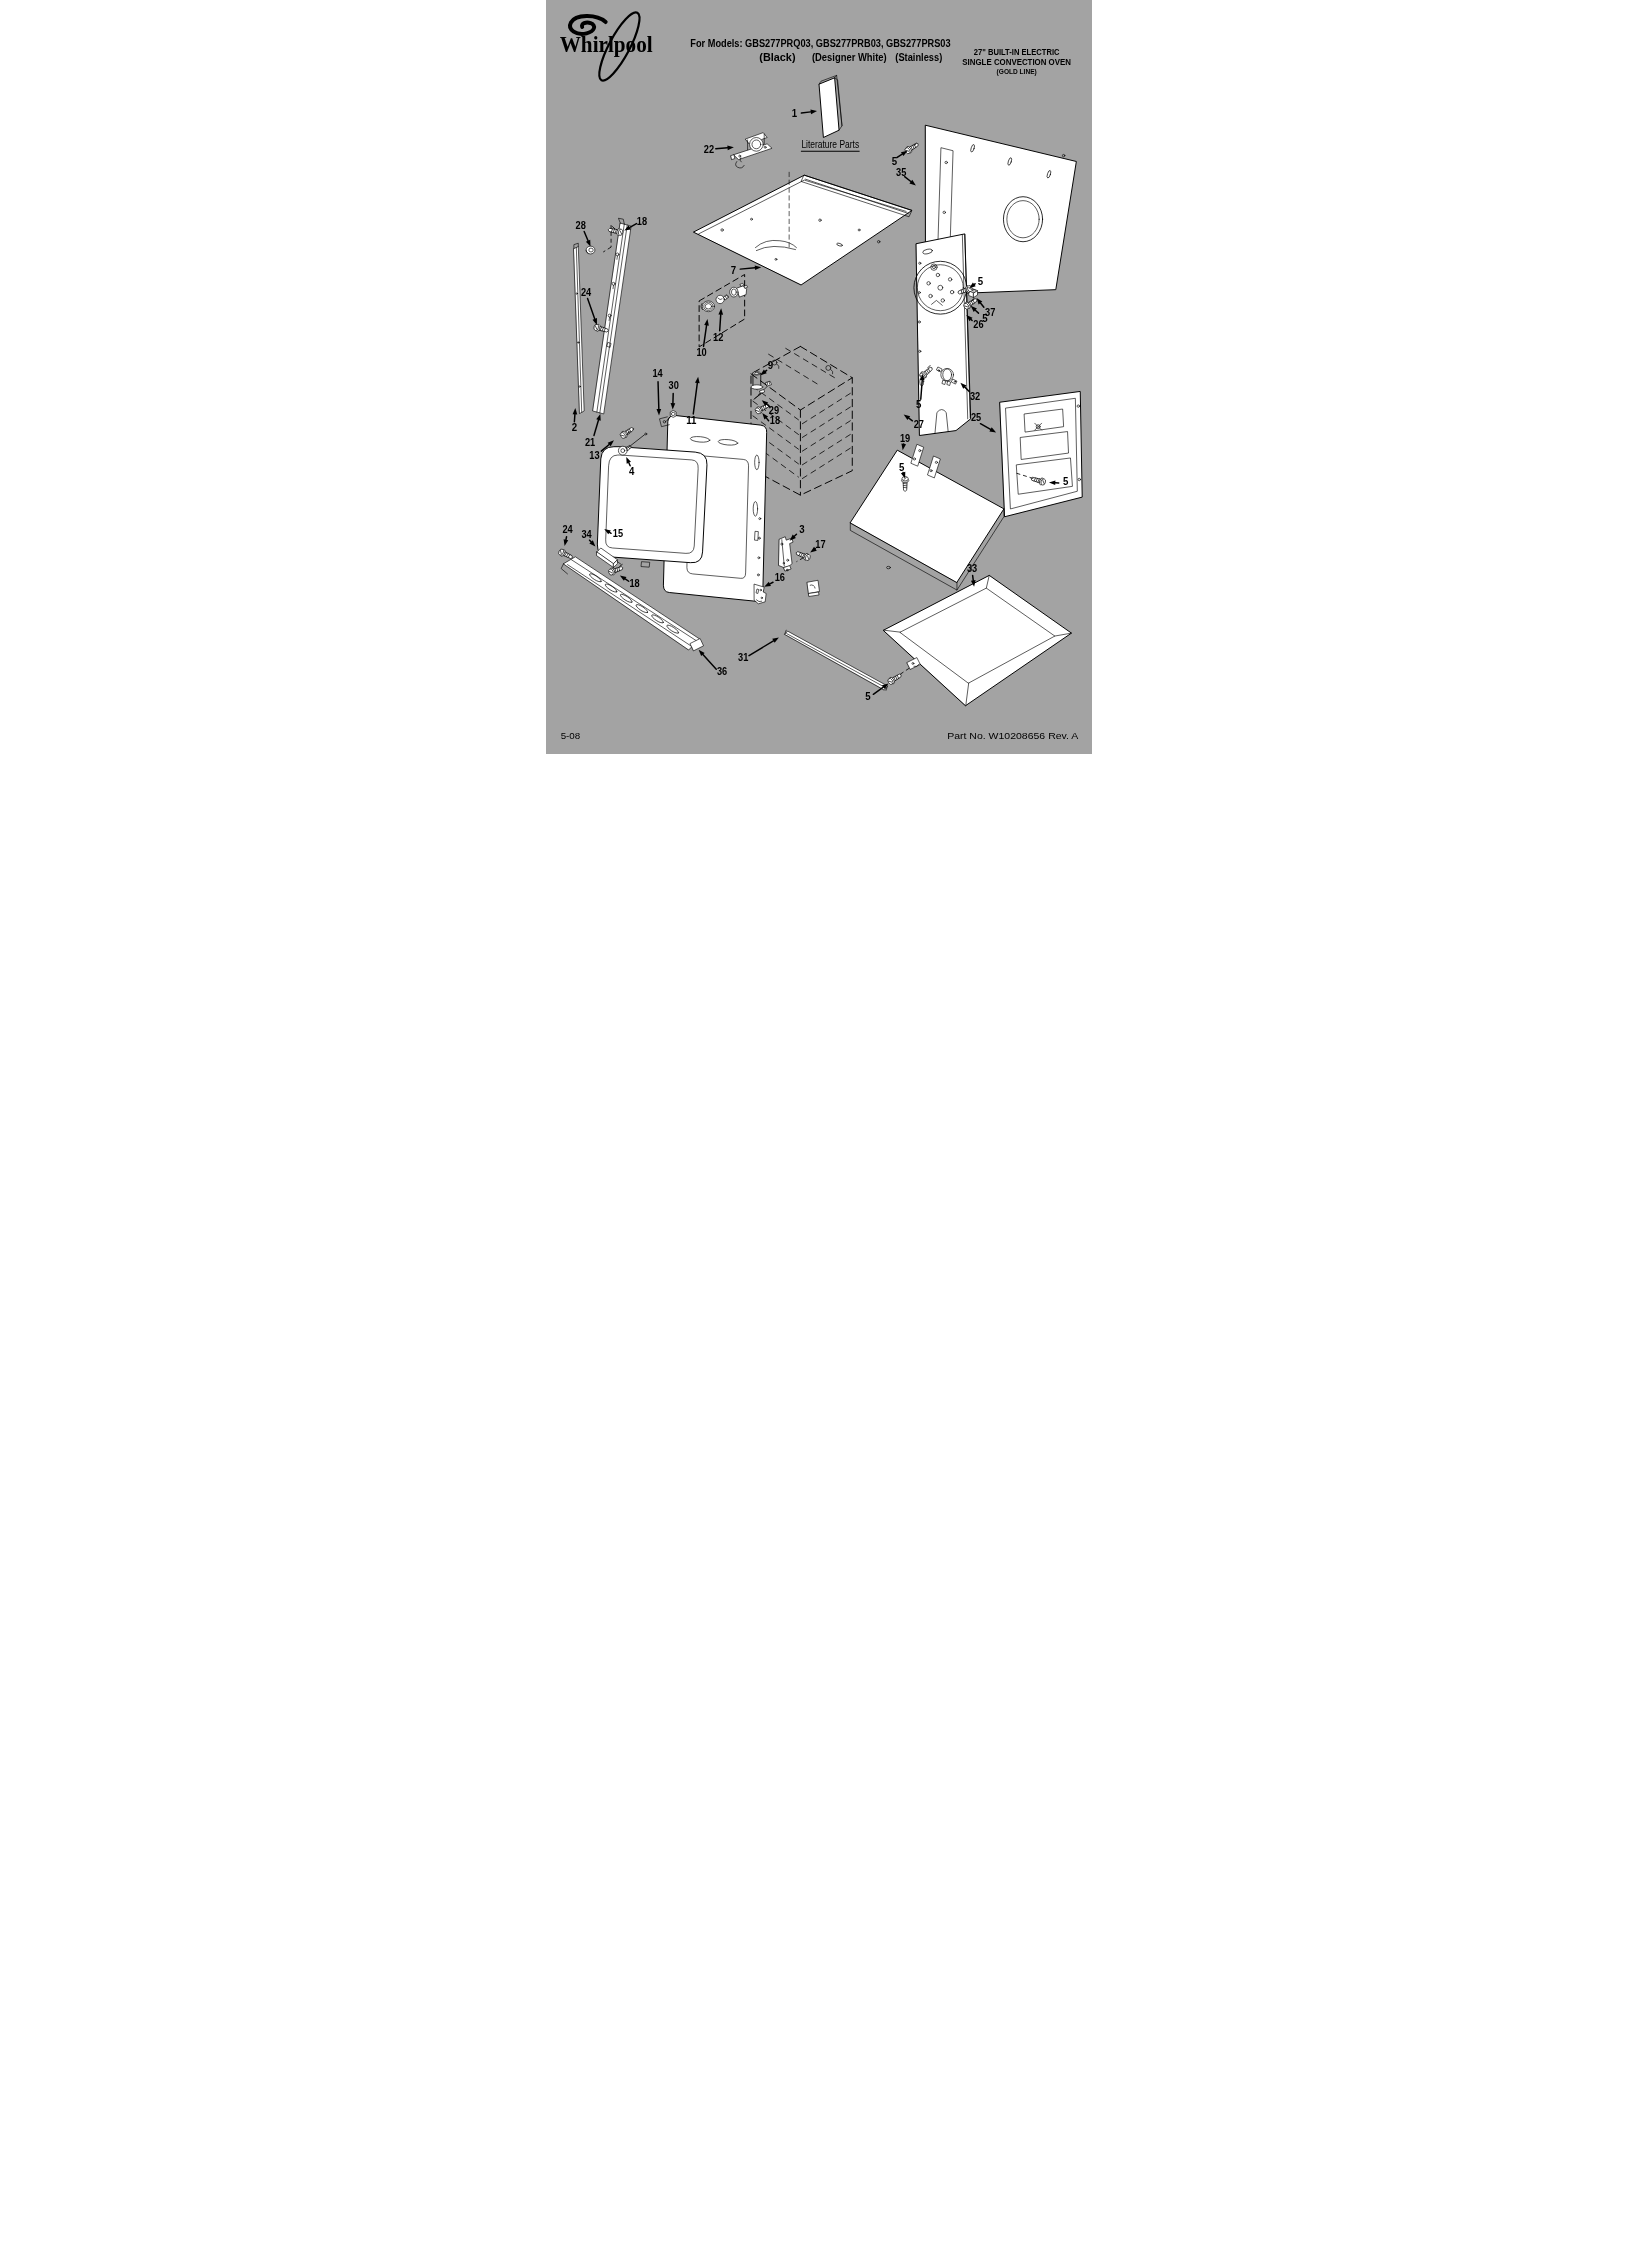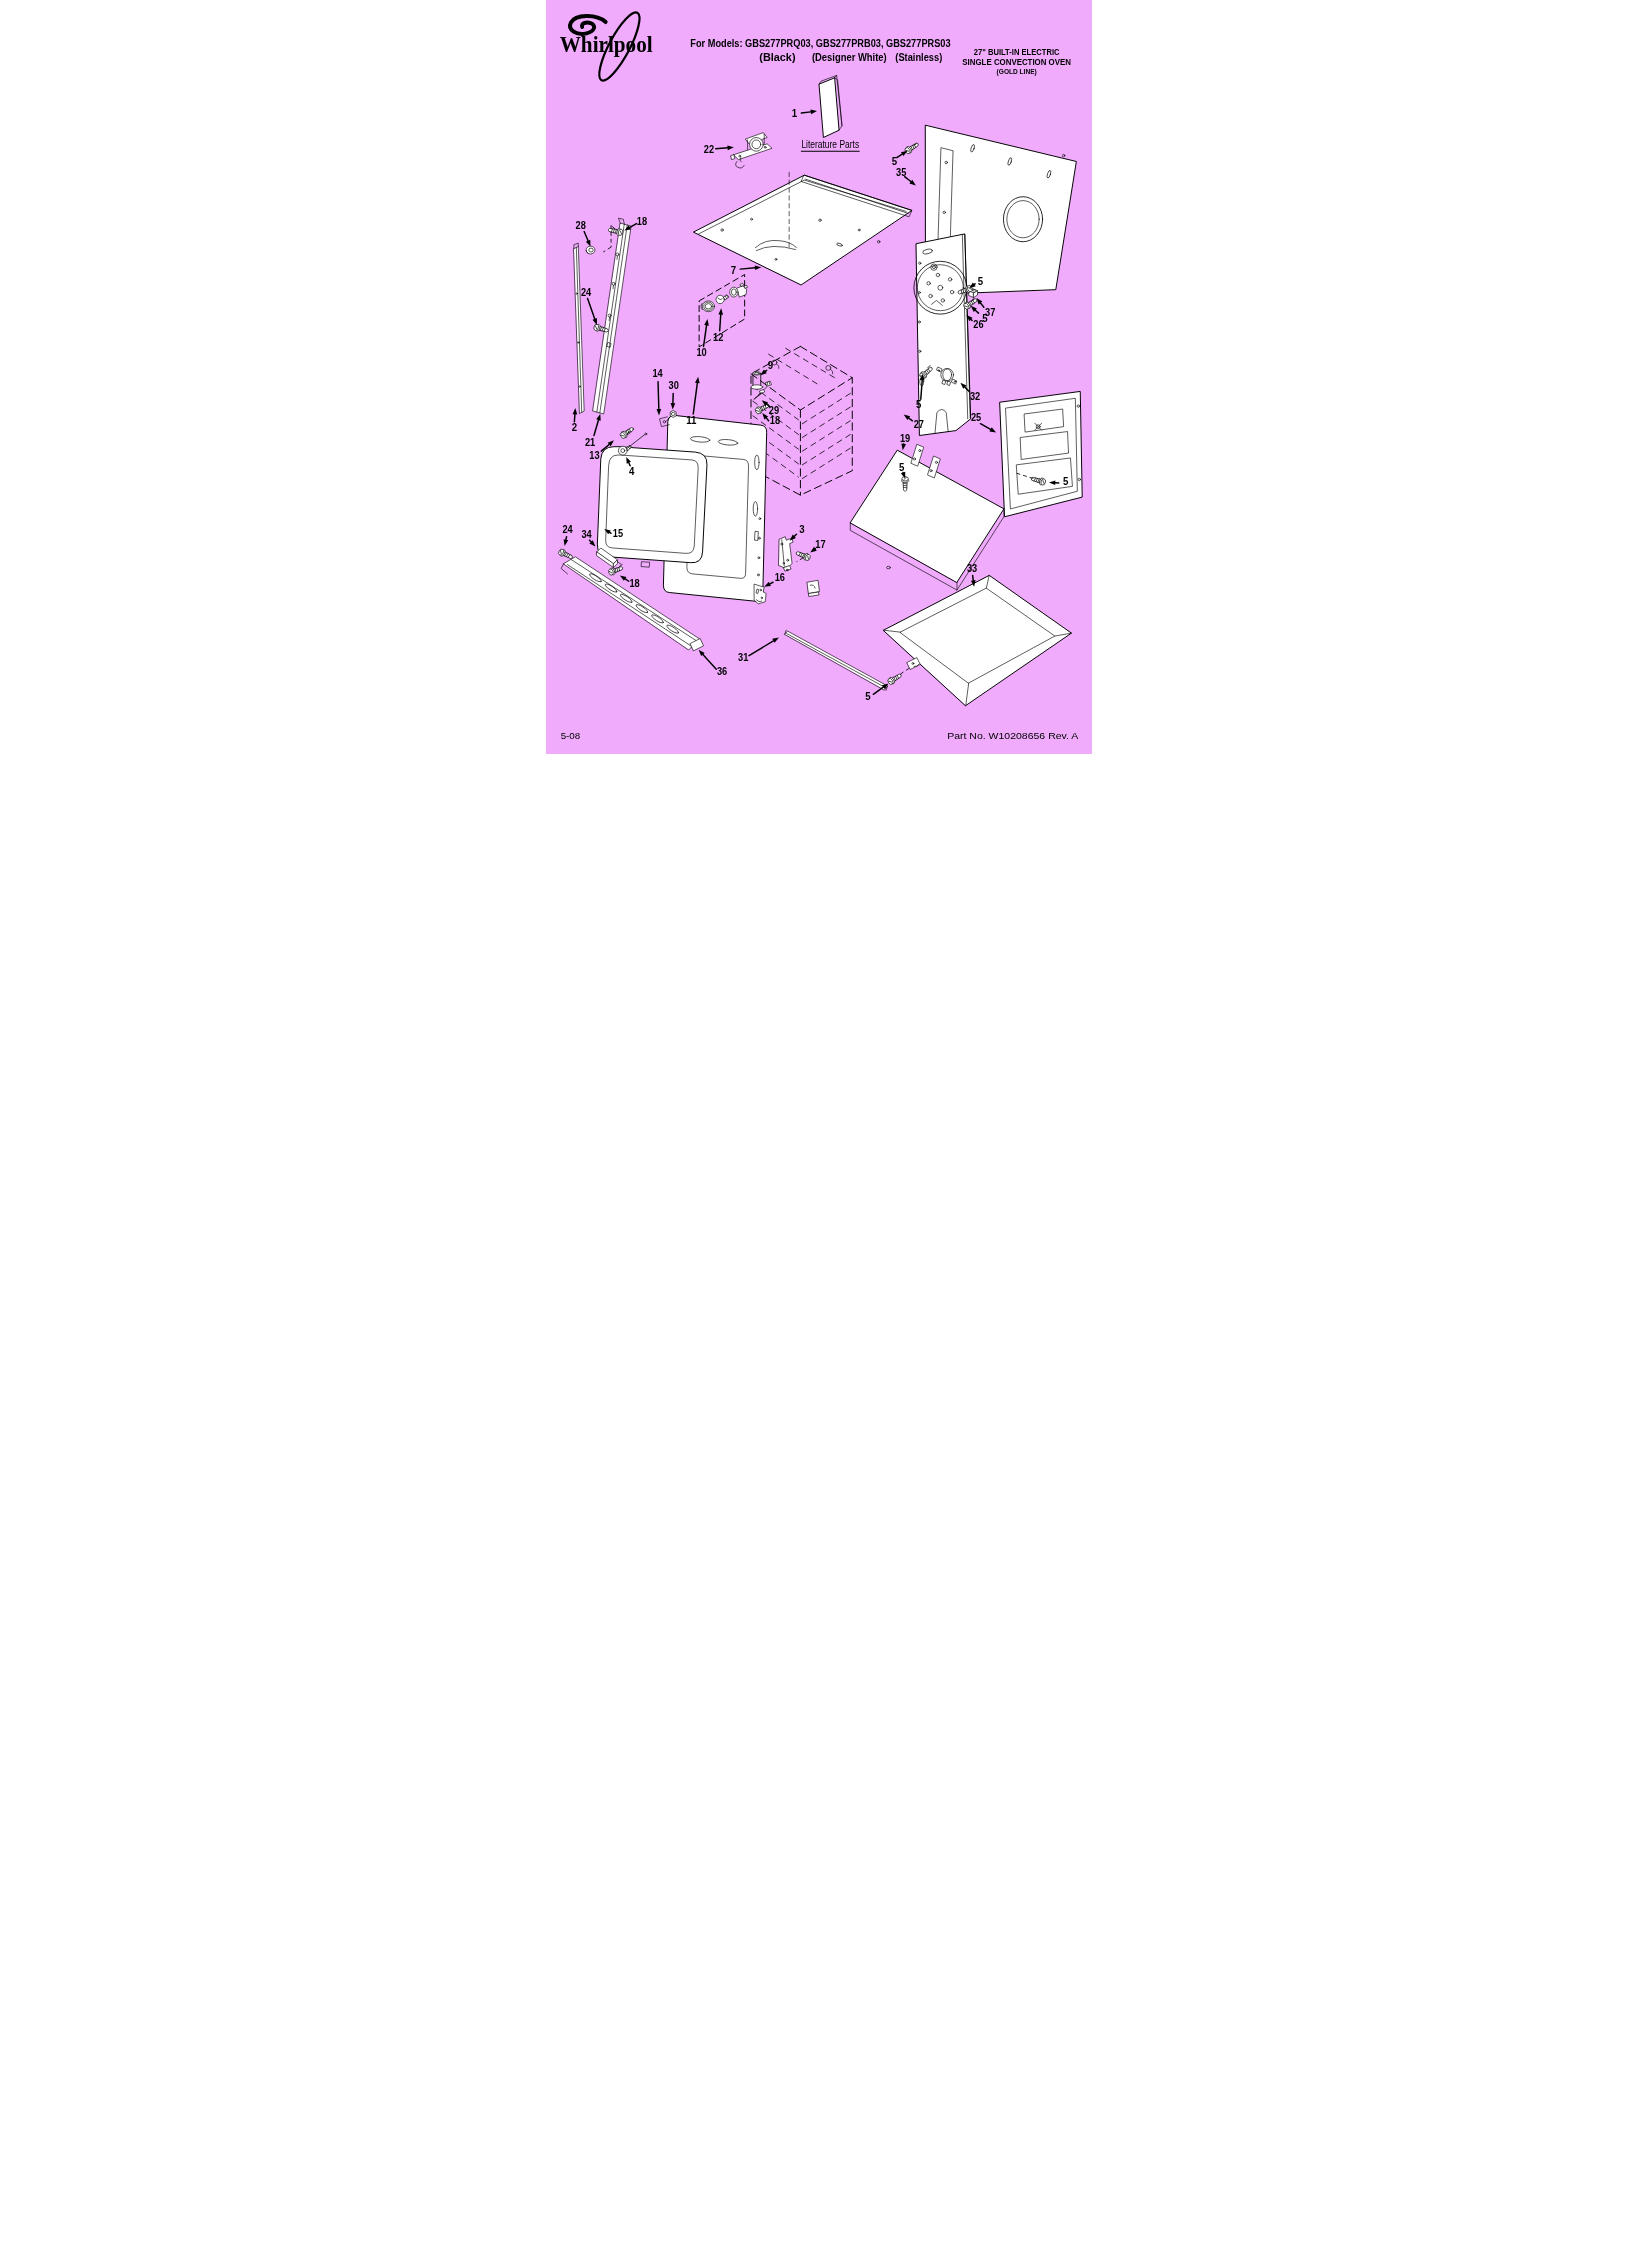--- a/index.html
+++ b/index.html
@@ -1,17 +1,17 @@
 <!DOCTYPE html>
 <html style="font-size:7.8px"><head>
 <meta charset="utf-8">
 <style>
   html,body { margin:0; padding:0; background:#ffffff; }
   #page {
-    width:546px; height:754px; margin:0 auto; background:#f0abfc;
+    width:546px; height:754px; margin:0 auto; background:#a3a3a3;
     position:relative; font-family:"Liberation Sans", sans-serif;
   }
   svg { display:block; width:100%; height:100%; }
 
   .outline { fill:none; stroke:#000; stroke-width:2; stroke-linejoin:round; stroke-linecap:round; }
   .fillw   { fill:#fff; stroke:#000; stroke-width:2; stroke-linejoin:round; }
   .thin    { stroke-width:1.3; }
   .med     { stroke-width:1.7; }
   .dashed  { stroke-dasharray:15 9; }
   .hatch   { stroke-dasharray:11 10; stroke-width:1.6; }

